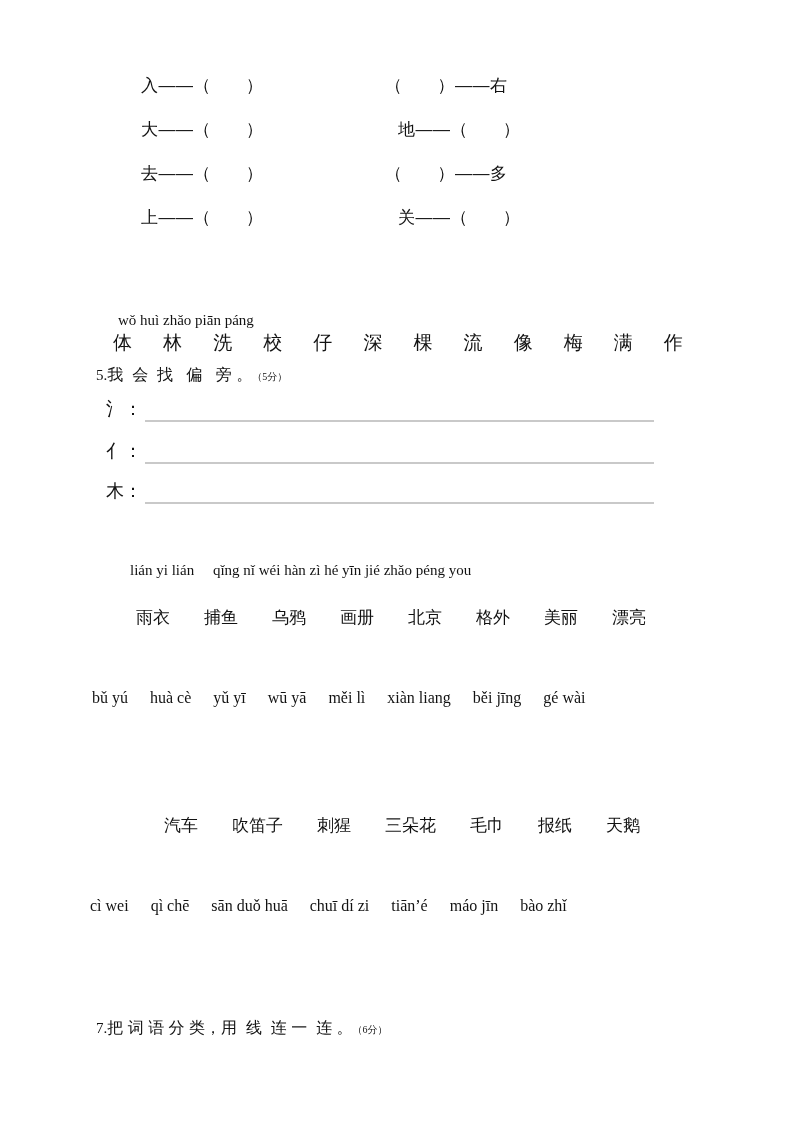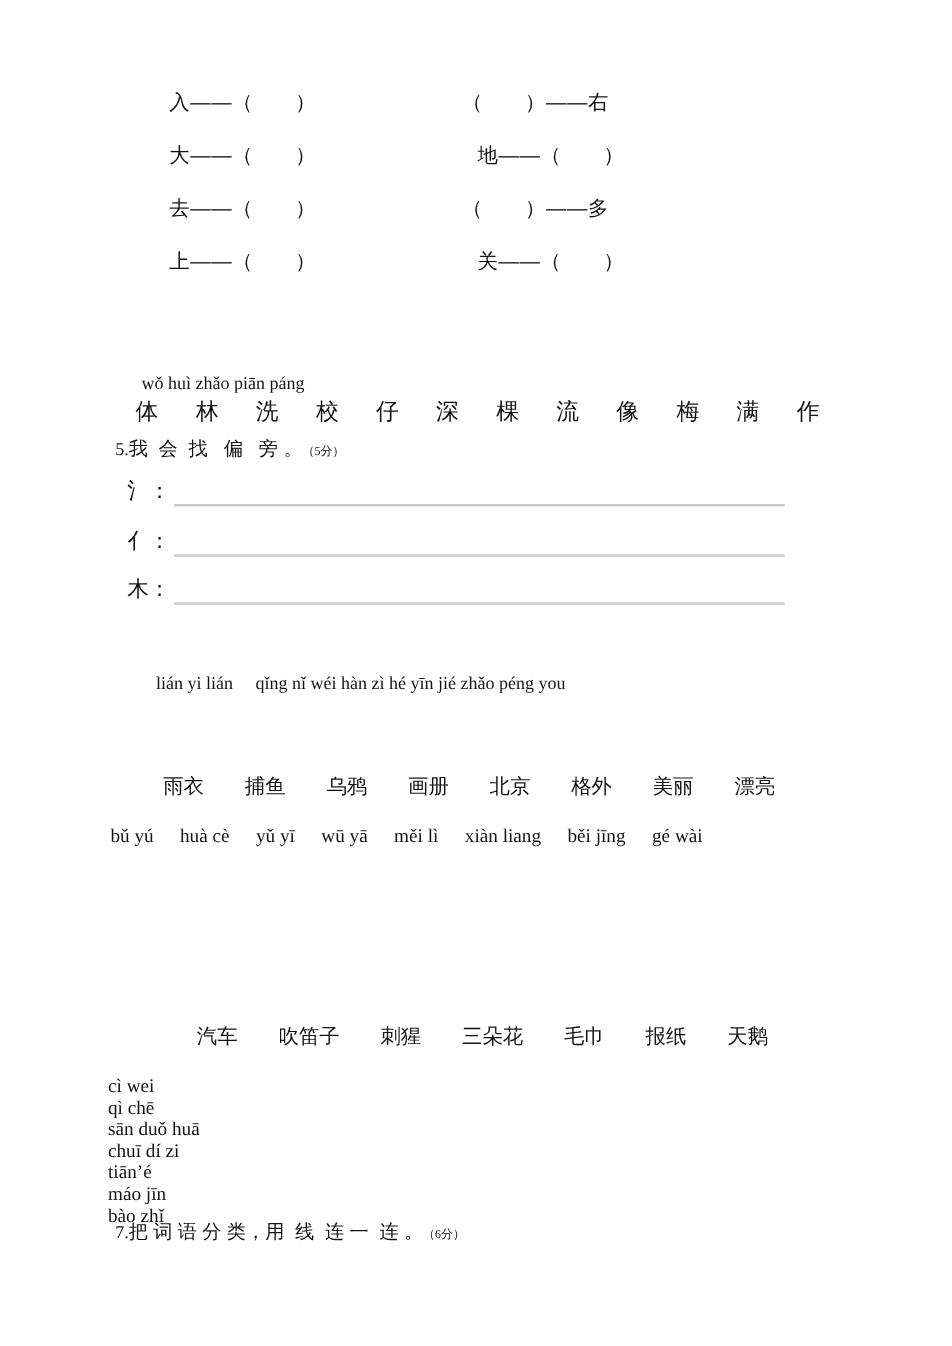--- a/index.html
+++ b/index.html
@@ -108,37 +108,36 @@
   
   #q6-heading { left: 96px; top: 526px; margin-left: 12px; }
   #q6-pinyin  { padding-left: 22px; }
 
   .word-row {
     position: absolute;
     display: flex;
     font-size: 17px;
     font-family: "Liberation Sans", "DejaVu Sans", sans-serif;
     white-space: pre;
-    margin-top: 38px;
   }
   .pinyin-row {
     position: absolute;
     display: flex;
     font-size: 16px;
     font-family: "Liberation Serif", "DejaVu Serif", serif;
     white-space: pre;
   }
   #q6-words-1  { left: 136px; top: 606px; }
   #q6-words-1 .word-item  { margin-right: 34px; }
   #q6-pinyin-1 { left: 92px;  top: 689px; text-align: right; }
   #q6-pinyin-1 .pinyin-item { margin-right: 22px; }
 
   #q6-words-2  { left: 164px; top: 814px; }
   #q6-words-2 .word-item  { margin-right: 34px; }
-  #q6-pinyin-2 { left: 90px;  top: 897px; flex-direction: column; }
+  #q6-pinyin-2 { left: 90px;  top: 897px; }
   #q6-pinyin-2 .pinyin-item { margin-right: 22px; }
 
   
   #q7-heading { left: 96px; top: 982px; }
   #q7-pinyin  { padding-left: 22px; }
 </style>
 </head>
 <body>
 
 <div id="antonym-block">

